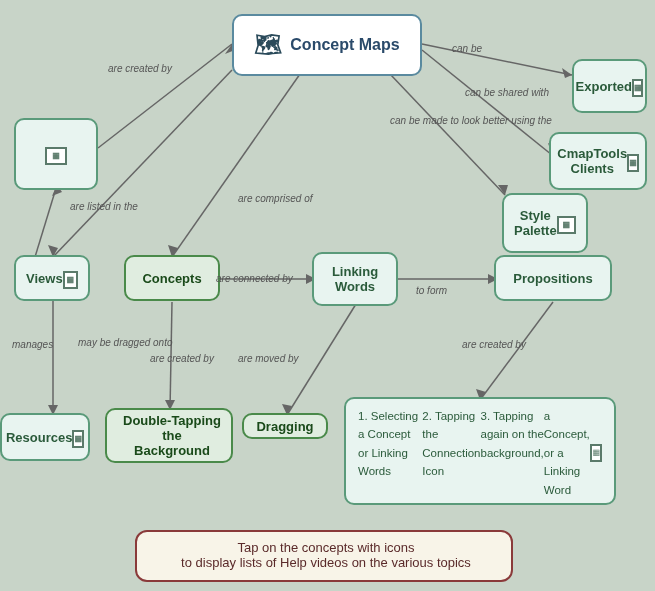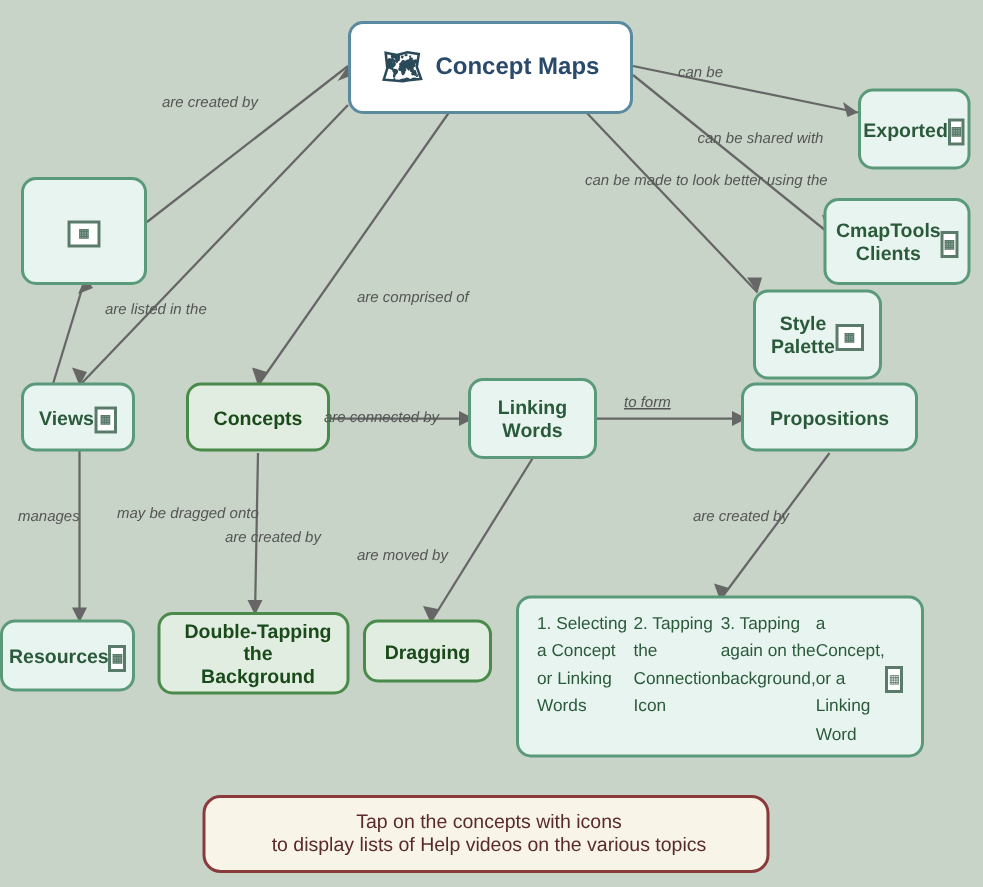--- a/index.html
+++ b/index.html
@@ -176,21 +176,21 @@
   <div class="node node-teal" style="left:0; top:413px; width:90px; height:48px;">
     <span>Resources</span>
     <div class="icon-box">▦</div>
   </div>
 
   <div class="node node-green" style="left:105px; top:408px; width:128px; height:55px; background:#e0ede0; border-color:#4a8a4a;padding-left:16px;">
     <span style="white-space:pre-line; color:#1a4a1a;">Double-Tapping
 the Background</span>
   </div>
 
-  <div class="node node-green" style="left:242px; top:413px; width:86px; height:42px; background:#e0ede0; border-color:#4a8a4a;">
+  <div class="node node-green" style="left:242px; top:413px; width:86px; height:26px; background:#e0ede0; border-color:#4a8a4a;">
     <span style="color:#1a4a1a;">Dragging</span>
   </div>
 
   <div class="node node-teal" style="left:344px; top:397px; width:272px; height:108px; text-align:left; align-items:flex-start; padding:8px 12px; background:#e8f4f0; border-color:#5a9a7a; font-weight:normal; font-size:11.5px; line-height:1.6;">
     <span style="display:block;">1.  Selecting a Concept or Linking Words</span>
     <span style="display:block;">2.  Tapping the Connection Icon</span>
     <span style="display:block;">3.  Tapping again on the background,</span>
     <span style="display:block;">     a Concept, or a Linking Word</span>
     <div class="icon-box" style="margin-top:4px; align-self:center;">▦</div>
   </div>
@@ -212,34 +212,34 @@
 
   <div class="label-text" style="left:70px; top:200px;">are listed
 in the</div>
 
   <div class="label-text" style="left:238px; top:192px;">are
 comprised of</div>
 
   <div class="label-text" style="left:216px; top:272px;">are connected
 by</div>
 
-  <div class="label-text" style="left:416px; top:262px;text-decoration:underline;">to
+  <div class="label-text" style="left:416px; top:284px;">to
 form</div>
 
   <div class="label-text" style="left:12px; top:338px;">manages</div>
 
   <div class="label-text" style="left:78px; top:336px;">may be
 dragged
 onto</div>
 
   <div class="label-text" style="left:150px; top:352px;">are
 created
 by</div>
 
-  <div class="label-text" style="left:238px; top:364px;">are moved
+  <div class="label-text" style="left:238px; top:352px;">are moved
 by</div>
 
   <div class="label-text" style="left:462px; top:338px;">are
 created
 by</div>
 
   <div class="bottom-note" style="left:135px; top:530px; width:378px; height:52px;padding-left:24px;">
     <div>Tap on the concepts with icons</div>
     <div>to display lists of Help videos on the various topics</div>
   </div>

